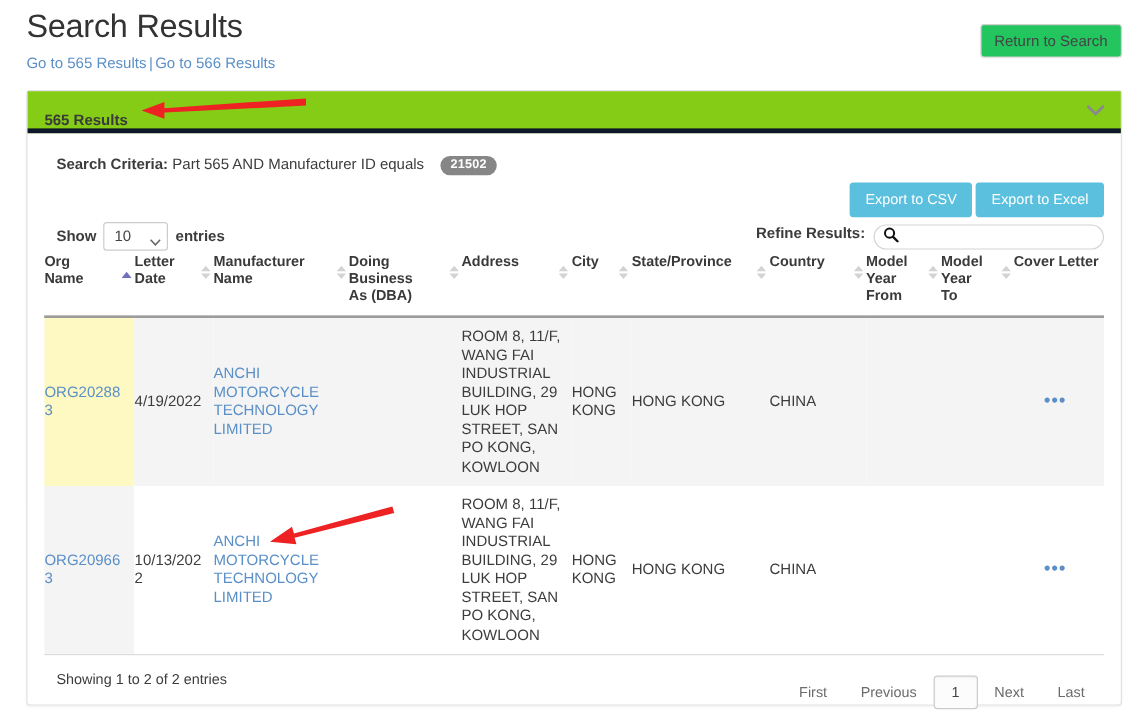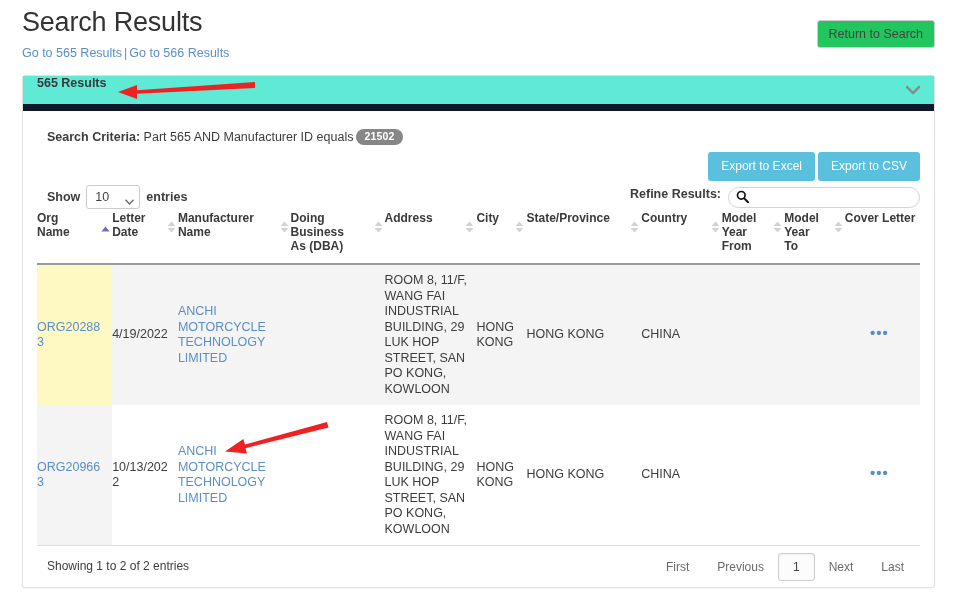--- a/index.html
+++ b/index.html
@@ -63,24 +63,24 @@
     position: absolute;
     left: 22px; top: 75px;
     width: 913px;
     background: #ffffff;
     border: 1px solid #e2e2e2;
     border-radius: 3px;
     box-shadow: 0 1px 2px rgba(0,0,0,0.05);
   }
   .panel-head {
     height: 35px;
-    background: #5eead4;
-    border-bottom: 7px solid #0f172a;
-    display: flex;
-    align-items: flex-start;
+    background: #84cc16;
+    border-bottom: 4px solid #0f172a;
+    display: flex;
+    align-items: flex-end;
     padding: 0 14px;
     position: relative;
     cursor: pointer;
   }
   .panel-head-title {
     font-size: 12.5px;
     font-weight: bold;
     color: #3a3a3a;
   }
   .chevron {
@@ -105,21 +105,21 @@
   .badge {
     display: inline-block;
     background: #868686;
     color: #ffffff;
     font-size: 10.5px;
     font-weight: bold;
     border-radius: 9px;
     padding: 2px 8px 3px 8px;
     line-height: 11px;
     vertical-align: 1px;
-    margin-left: 3px;
+    margin-left: 14px;
     letter-spacing: 0.2px;
     text-align: center;
   }
 
   
   .controls {
     position: relative;
     height: 58px;
     margin-top: 6px;
   }
@@ -271,21 +271,21 @@
     margin: 0 0 0 0;
   }
   .showing {
     position: absolute;
     left: 10px; top: 13px;
     font-size: 12px;
     color: #3c3c3c;
   }
   .pager {
     position: absolute;
-    right: 2px; top: 7px;
+    right: 2px; top: 17px;
     display: flex;
     align-items: center;
     gap: 0px;
     justify-content: flex-end;
   }
   .pg {
     font-size: 12px;
     color: #6b6b6b;
     padding: 6px 13px;
     cursor: pointer;
@@ -331,22 +331,22 @@
     <div class="panel-body">
 
       <div class="criteria">
         <b>Search Criteria:</b>
         <span>Part 565 AND Manufacturer ID equals</span><span class="badge">21502</span>
       </div>
 
       <div class="controls">
 
         <div class="export-group">
+          <button class="btn-export">Export to CSV</button>
           <button class="btn-export">Export to Excel</button>
-          <button class="btn-export">Export to CSV</button>
         </div>
 
         <div class="show-entries">
           <span>Show</span>
           <span class="select-wrap">
             <select class="len-select">
               <option selected="">10</option><option>25</option><option>50</option><option>100</option>
             </select>
             <span class="select-caret">
               <svg width="9" height="6" viewBox="0 0 9 6">

